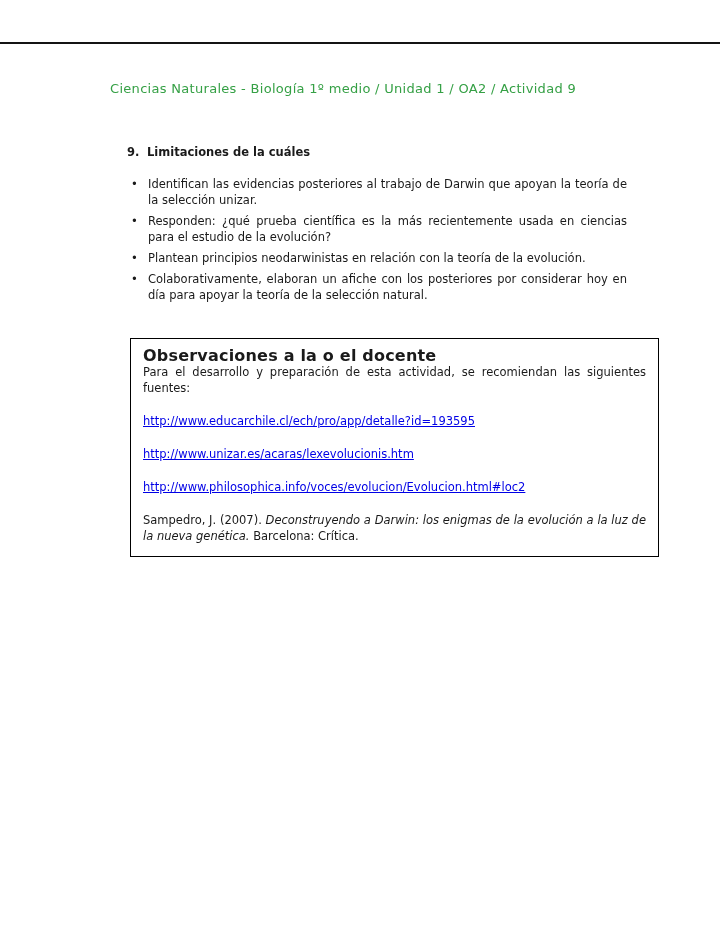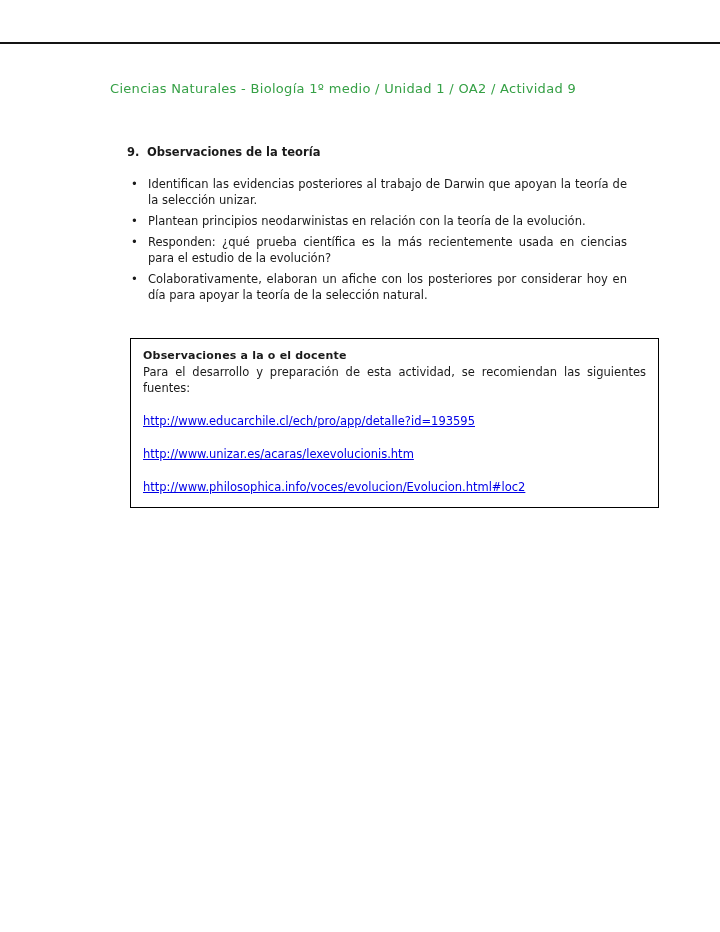--- a/index.html
+++ b/index.html
@@ -34,21 +34,21 @@
     content: "\2022";
     position: absolute; left: 4px; top: 0;
   }
 
   .obs-box {
     position: absolute; left: 130px; top: 338px; width: 529px;
     border: 1.5px solid #000;
     padding: 9px 12px 12px 12px;
     font-size: 11.5px; line-height: 16px;
   }
-  .obs-title { font-weight: bold; font-size: 11px; letter-spacing: 0.2px; }
+  .obs-title { font-weight: bold; font-size: 16px; letter-spacing: 0.2px; }
   .obs-intro { text-align: justify; }
   .obs-link-row { margin-top: 17px; }
   .obs-box a {
     color: #0000e6; text-decoration: underline; cursor: pointer;
     word-break: break-all;
     margin-top: 48px;
   }
   .obs-ref { margin-top: 17px; text-align: justify; }
   .obs-ref .it { font-style: italic; }
 </style>
@@ -58,27 +58,27 @@
 <div class="page">
 
   <div class="scan-edge"></div>
 
   <div class="breadcrumb">Ciencias Naturales - Biología 1º medio / Unidad 1 / OA2 / Actividad 9</div>
 
   <div class="content">
 
     <div class="activity-heading">
       <span class="num">9.</span>
-      <span>Observaciones de la teoría</span>
+      <span>Limitaciones de la cuáles</span>
     </div>
 
     <ul class="bullets">
       <li><span>Identifican las evidencias posteriores al trabajo de Darwin que apoyan la teoría de la selección unizar.</span></li>
+      <li><span>Responden: ¿qué prueba científica es la más recientemente usada en ciencias para el estudio de la evolución?</span></li>
       <li><span>Plantean principios neodarwinistas en relación con la teoría de la evolución.</span></li>
-      <li><span>Responden: ¿qué prueba científica es la más recientemente usada en ciencias para el estudio de la evolución?</span></li>
       <li><span>Colaborativamente, elaboran un afiche con los posteriores por considerar hoy en día para apoyar la teoría de la selección natural.</span></li>
     </ul>
 
   </div>
 
   <div class="obs-box">
 
     <div class="obs-title">Observaciones a la o el docente</div>
 
     <div class="obs-intro">Para el desarrollo y preparación de esta actividad, se recomiendan las siguientes fuentes:</div>
@@ -88,16 +88,19 @@
     </div>
 
     <div class="obs-link-row">
       <a href="#" title="http://www.unizar.es/acaras/lexevolucionis.htm">http://www.unizar.es/acaras/lexevolucionis.htm</a>
     </div>
 
     <div class="obs-link-row">
       <a href="#" title="http://www.philosophica.info/voces/evolucion/Evolucion.html#loc2">http://www.philosophica.info/voces/evolucion/Evolucion.html#loc2</a>
     </div>
 
+    <div class="obs-ref">
+      <span>Sampedro, J. (2007). </span><span class="it">Deconstruyendo a Darwin: los enigmas de la evolución a la luz de la nueva genética.</span><span> Barcelona: Crítica.</span>
+    </div>
 
   </div>
 
 </div>
 
 </body></html>

